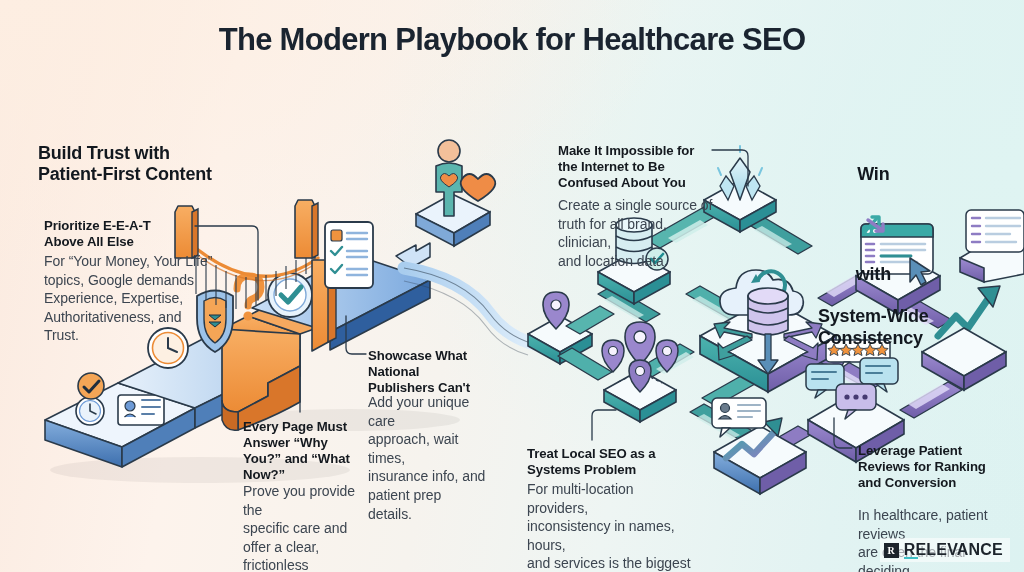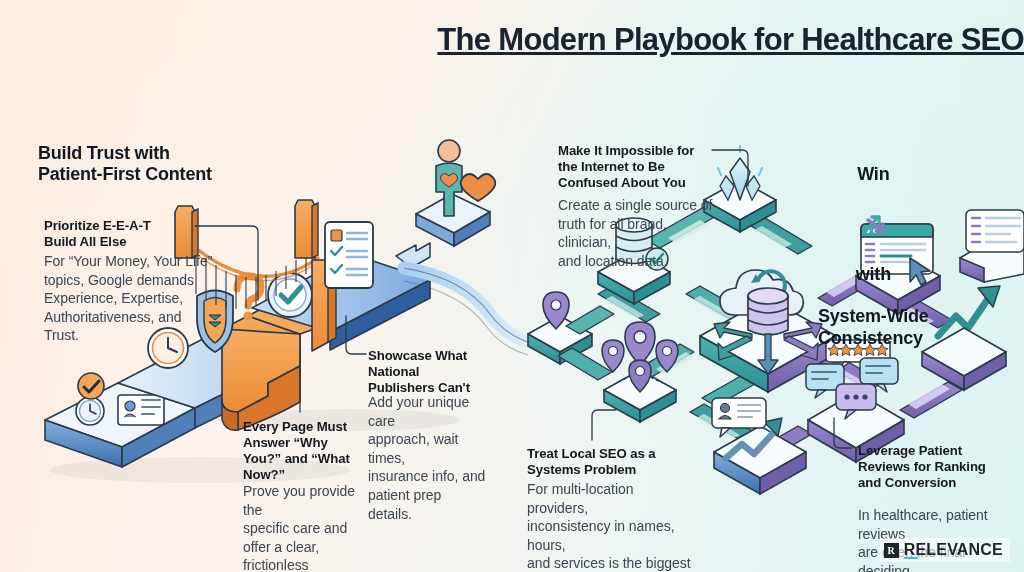--- a/index.html
+++ b/index.html
@@ -25,22 +25,22 @@
   .cal-head{
     position:absolute;font-weight:700;font-size:13.2px;line-height:1.2;
     color:#14191f;white-space:pre-line;letter-spacing:-.1px;
   }
   .cal-body{
     position:absolute;font-size:14px;line-height:1.33;color:#3c4550;
     white-space:pre-line;letter-spacing:-.05px;
   }
 
   #title{
-    position:absolute;left:0;right:0;top:22px;text-align:right;
-    font-size:31px;font-weight:700;letter-spacing:-.7px;color:#1a2430;text-decoration:underline;
+    position:absolute;left:0;right:0;top:22px;text-align:center;
+    font-size:31px;font-weight:700;letter-spacing:-.7px;color:#1a2430;
   }
 
   
   #h-left{left:38px;top:143px;}
   #h-mid{left:558px;top:143px;font-size:13.2px;font-weight:700;line-height:1.2;}
   #h-right{left:818px;top:143px;}
 
   #c1h{left:44px;top:218px;}  #c1b{left:44px;top:252px;width:175px;}
   #c2h{left:243px;top:419px;} #c2b{left:243px;top:482px;width:120px;}
   #c3h{left:368px;top:348px;} #c3b{left:368px;top:393px;width:118px;}
@@ -493,21 +493,21 @@
           <path d="M23 11 L23 18 L16 18" stroke="#8e7cc3" stroke-width="3.4" fill="none" stroke-linecap="round" stroke-linejoin="round"></path>
         </svg>
       </span>
       <span>with</span>
     </span>
     <span style="white-space:pre-line;text-align:right;">System-Wide
 Consistency</span>
   </div>
 
   <div class="cal-head" id="c1h">Prioritize E-E-A-T
-Build All Else</div>
+Above All Else</div>
   <div class="cal-body" id="c1b">For “Your Money, Your Life”
 topics, Google demands
 Experience, Expertise,
 Authoritativeness, and Trust.</div>
 
   <div class="cal-head" id="c2h">Every Page Must
 Answer “Why
 You?” and “What
 Now?”</div>
   <div class="cal-body" id="c2b">Prove you provide the

